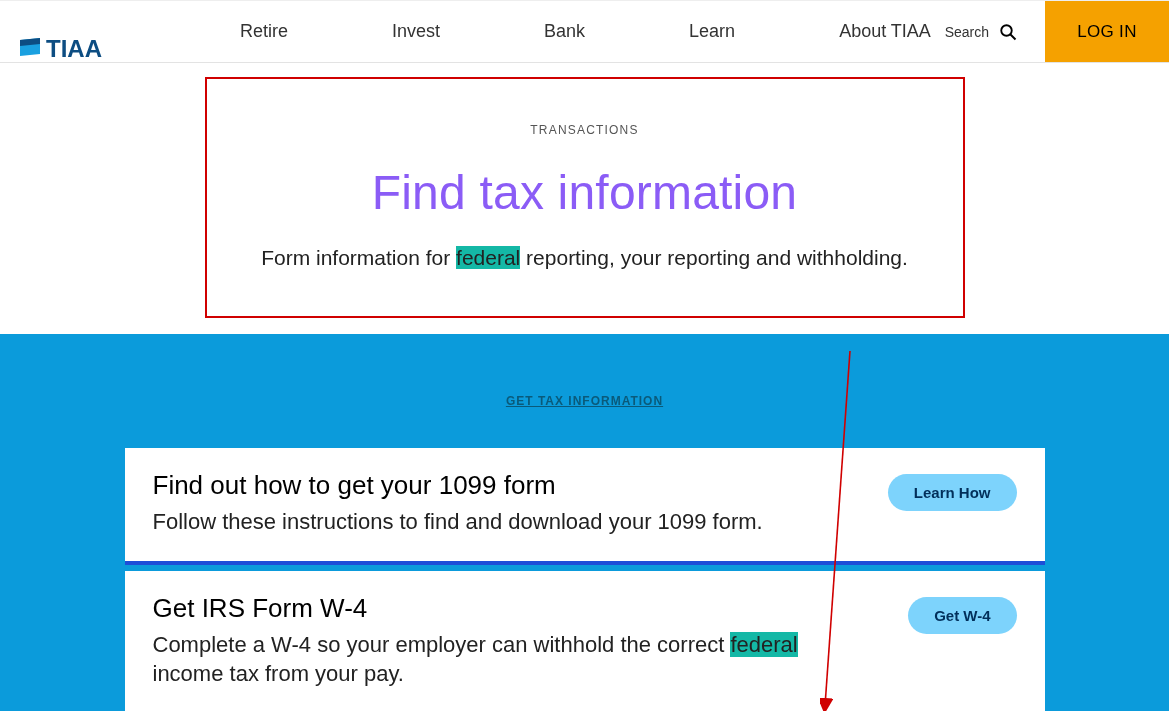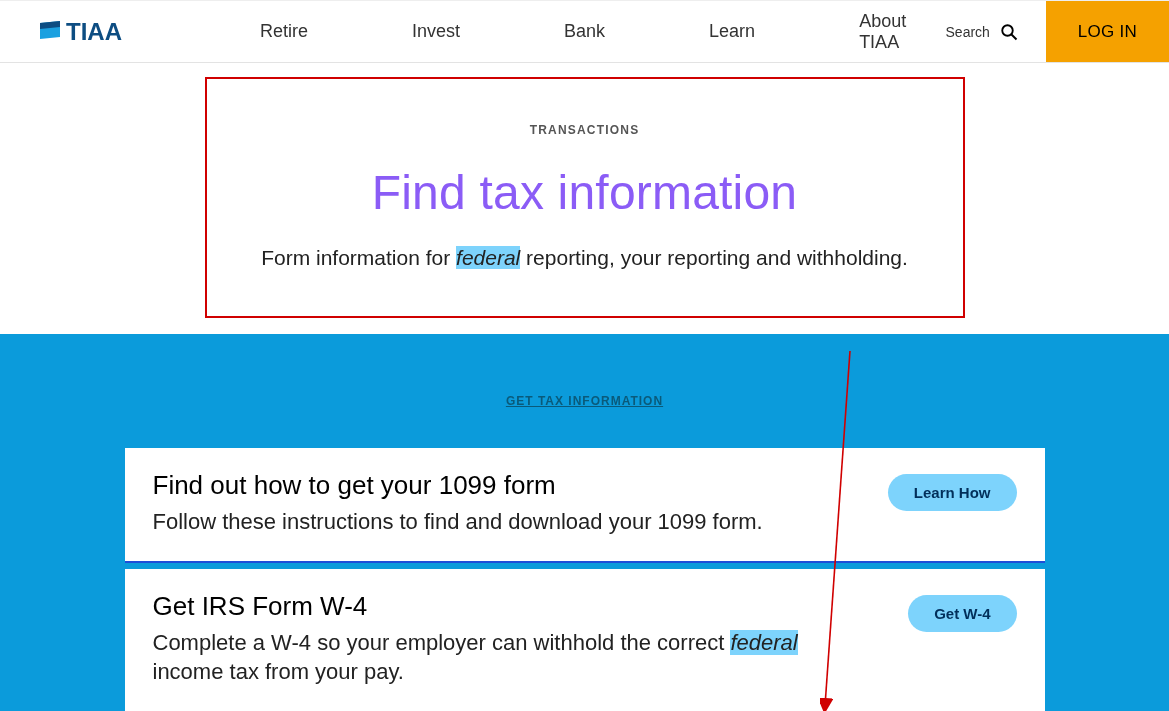--- a/index.html
+++ b/index.html
@@ -1,44 +1,44 @@
 <!DOCTYPE html>
 <html><head>
 <meta charset="utf-8">
 <style>
   * { box-sizing: border-box; margin: 0; padding: 0; }
   body { font-family: Arial, Helvetica, sans-serif; color: #333; background: #fff; width: 1169px; }
   
   
   .topbar { display: flex; align-items: stretch; height: 63px; border-bottom: 1px solid #e3e3e3; border-top: 1px solid #eee; }
-  .logo { display: flex; align-items: center; padding: 0 20px 0 18px; margin-left: 20px; }
+  .logo { display: flex; align-items: flex-end; padding: 0 20px 0 18px; }
   .logo svg { height: 26px; }
   .nav { display: flex; align-items: center; gap: 60px; padding-left: 38px; }
   .nav-item { font-size: 18px; color: #333; cursor: pointer; margin-left: 44px; }
   .spacer { flex: 1; }
   .search { display: flex; align-items: center; gap: 10px; padding-right: 28px; font-size: 14px; cursor: pointer; }
   .search svg { width: 18px; height: 18px; }
   .login { background: #f5a100; color: #000; display: flex; align-items: center; justify-content: center; width: 124px; font-size: 17px; letter-spacing: 0.3px; cursor: pointer; }
   
   
   .hero-wrap { position: relative; padding: 0; }
   .hero-box { position: relative; margin: 14px auto 0; width: 760px; border: 2px solid #d00000; padding: 44px 20px 46px; text-align: center; }
-  .eyebrow { font-size: 12px; letter-spacing: 1.2px; font-weight: 700; color: #555; text-transform: uppercase; margin-bottom: 28px; }
+  .eyebrow { font-size: 12px; letter-spacing: 1.2px; font-weight: 400; color: #555; text-transform: uppercase; margin-bottom: 28px; }
   .hero-title { font-size: 48px; font-weight: 300; color: #8b5cf6; margin-bottom: 26px; letter-spacing: 0.2px; }
   .hero-sub { font-size: 21px; font-weight: 300; color: #222; }
-  .hl { background: #7dd3fc; font-style: italic; }
+  .hl { background: #14b8a6; }
   
   
   .arrow-svg { position: absolute; pointer-events: none; z-index: 10; }
   
   
   .blue-band { background: #0b9bdb; padding-top: 60px; padding-bottom: 30px; margin-top: 16px; position: relative; }
   .band-eyebrow { text-align: center; font-size: 12px; letter-spacing: 1px; font-weight: 700; color: #0a5a7a; margin-bottom: 40px; text-decoration: underline; }
   .cards { width: 920px; margin: 0 auto; }
-  .card { background: #fff; padding: 22px 28px 24px; margin-bottom: 6px; display: flex; align-items: flex-start; justify-content: space-between; gap: 20px; border-bottom: 2px solid #1d4ed8; }
+  .card { background: #fff; padding: 22px 28px 24px; margin-bottom: 6px; display: flex; align-items: flex-start; justify-content: space-between; gap: 20px; border-bottom: 4px solid #1d4ed8; }
   .card-left { max-width: 660px; }
   .card-title { font-size: 26px; font-weight: 300; color: #000; margin-bottom: 6px; }
   .card-desc { font-size: 22px; color: #222; line-height: 1.35; }
   .pill { background: #7dd3fc; color: #022f5a; font-weight: 700; font-size: 15px; padding: 10px 26px; border-radius: 999px; white-space: nowrap; cursor: pointer; margin-top: 4px; }
 </style>
 </head>
 <body>
 
 <div class="topbar">
   <div class="logo">

